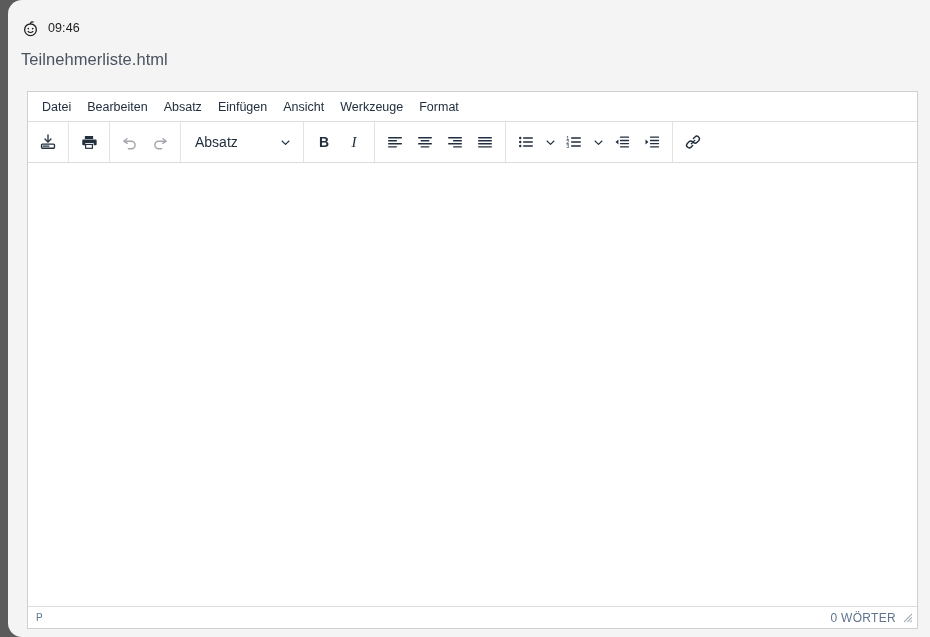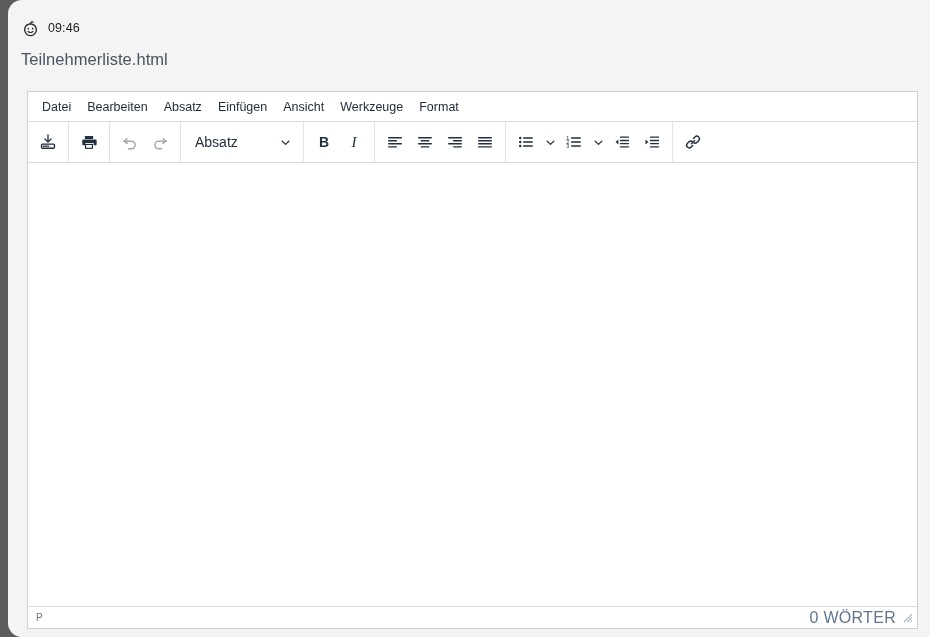--- a/index.html
+++ b/index.html
@@ -144,21 +144,21 @@
     color: #60758e;
   }
   #element-path {
     font-size: 10px;
     color: #60758e;
     letter-spacing: .3px;
     cursor: default;
   }
   #status-right { display: flex; align-items: center; gap: 6px; }
   #wordcount {
-    font-size: 16px; color: #60758e;
+    font-size: 12px; color: #60758e;
     letter-spacing: .3px; cursor: default;
   }
   #resize-grip { width: 11px; height: 11px; display: block; cursor: nwse-resize; }
 </style>
 </head>
 <body>
 
 <div id="app-window">
 
   <div id="timer-bar">

